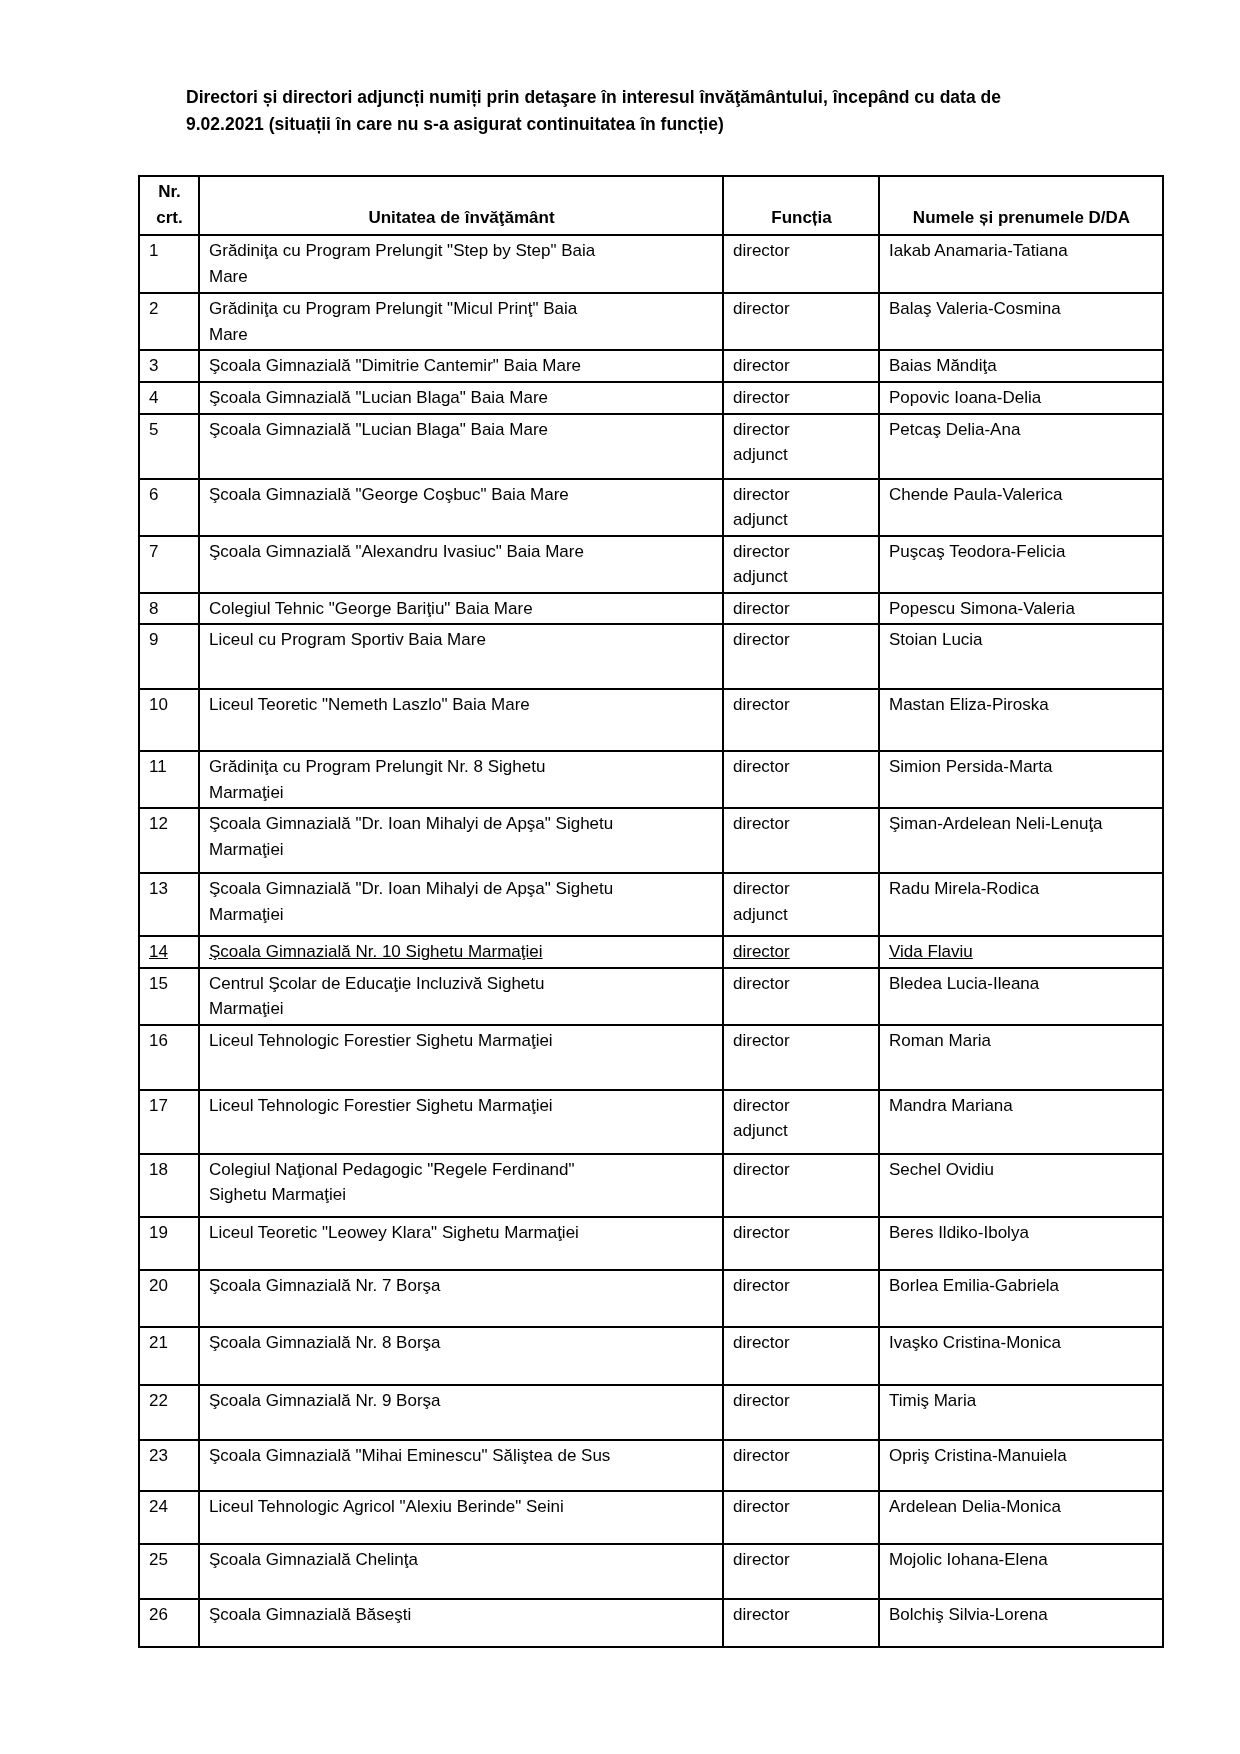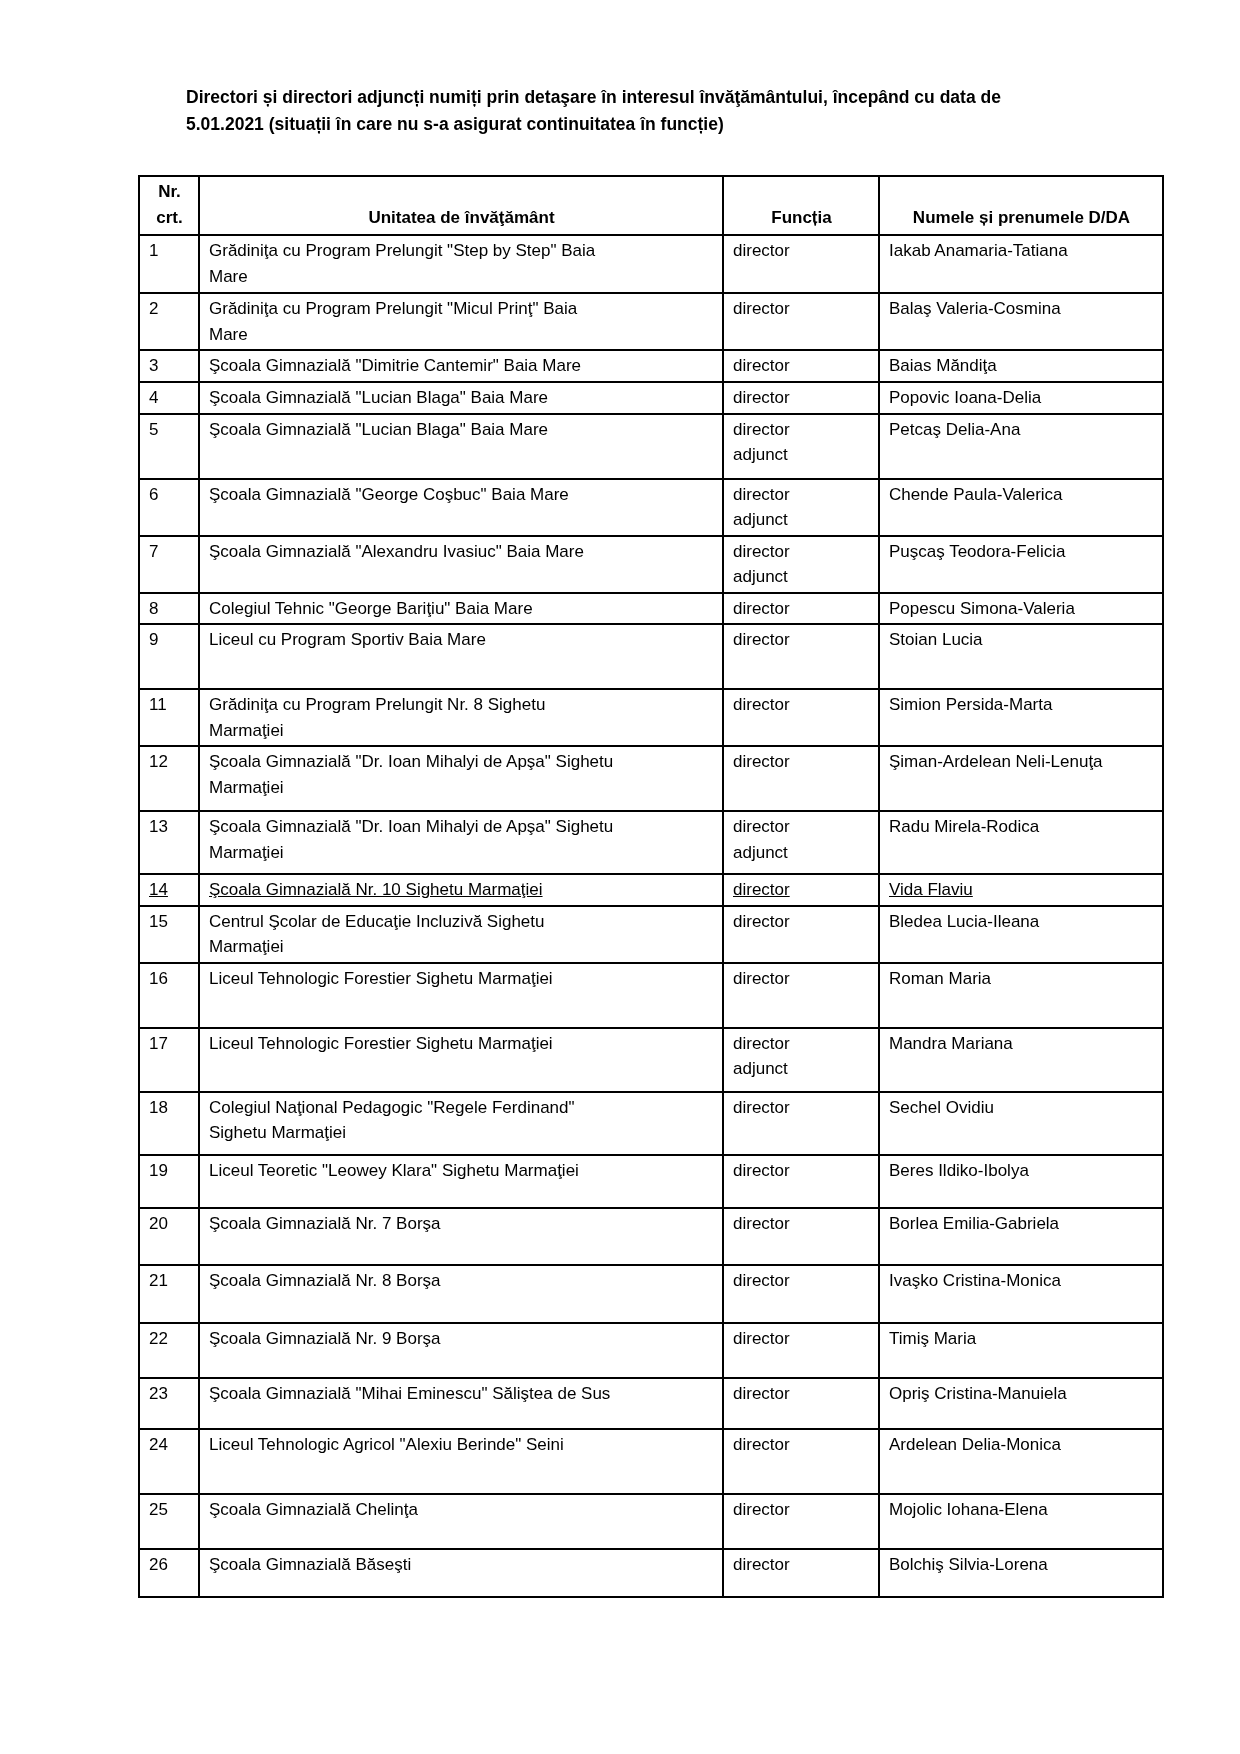--- a/index.html
+++ b/index.html
@@ -38,21 +38,21 @@
   col.c-unit { width: 524px; }
   col.c-func { width: 156px; }
   col.c-name { width: 284px; }
 </style>
 </head>
 <body>
 
 <div class="page">
 
   <div class="doc-title">Directori și directori adjuncți numiți prin detaşare în interesul învăţământului, începând cu data de
-5.01.2021 (situații în care nu s-a asigurat continuitatea în funcție)</div>
+9.02.2021 (situații în care nu s-a asigurat continuitatea în funcție)</div>
 
   <table class="doc-table">
     <colgroup>
       <col class="c-nr">
       <col class="c-unit">
       <col class="c-func">
       <col class="c-name">
     </colgroup>
     <thead>
       <tr>
@@ -116,20 +116,26 @@
           <td>Colegiul Tehnic "George Bariţiu" Baia Mare</td>
           <td>director</td>
           <td>Popescu Simona-Valeria</td>
         </tr>
         <tr style="height: 65px;">
           <td>9</td>
           <td>Liceul cu Program Sportiv Baia Mare</td>
           <td>director</td>
           <td>Stoian Lucia</td>
         </tr>
+        <tr style="height: 62px;">
+          <td>10</td>
+          <td>Liceul Teoretic "Nemeth Laszlo" Baia Mare</td>
+          <td>director</td>
+          <td>Mastan Eliza-Piroska</td>
+        </tr>
         <tr style="height: 57px;">
           <td>11</td>
           <td>Grădiniţa cu Program Prelungit Nr. 8 Sighetu
 Marmaţiei</td>
           <td>director</td>
           <td>Simion Persida-Marta</td>
         </tr>
         <tr style="height: 65px; padding-left: 38px;">
           <td>12</td>
           <td>Şcoala Gimnazială "Dr. Ioan Mihalyi de Apşa" Sighetu
@@ -201,21 +207,21 @@
           <td>Şcoala Gimnazială Nr. 9 Borşa</td>
           <td>director</td>
           <td>Timiş Maria</td>
         </tr>
         <tr style="height: 51px;">
           <td>23</td>
           <td>Şcoala Gimnazială "Mihai Eminescu" Săliştea de Sus</td>
           <td>director</td>
           <td>Opriş Cristina-Manuiela</td>
         </tr>
-        <tr style="height: 65px;">
+        <tr style="height: 53px;">
           <td>24</td>
           <td>Liceul Tehnologic Agricol "Alexiu Berinde" Seini</td>
           <td>director</td>
           <td>Ardelean Delia-Monica</td>
         </tr>
         <tr style="height: 55px;">
           <td>25</td>
           <td>Şcoala Gimnazială Chelinţa</td>
           <td>director</td>
           <td>Mojolic Iohana-Elena</td>

